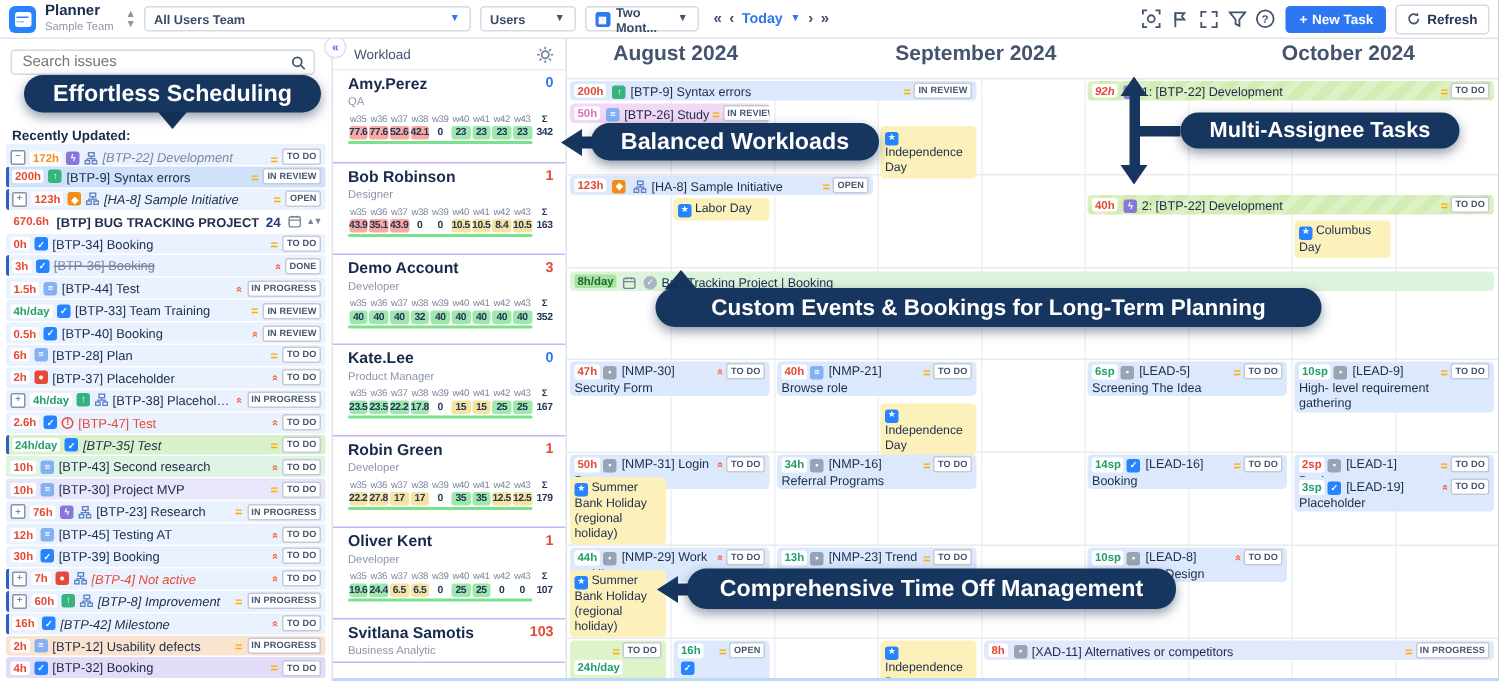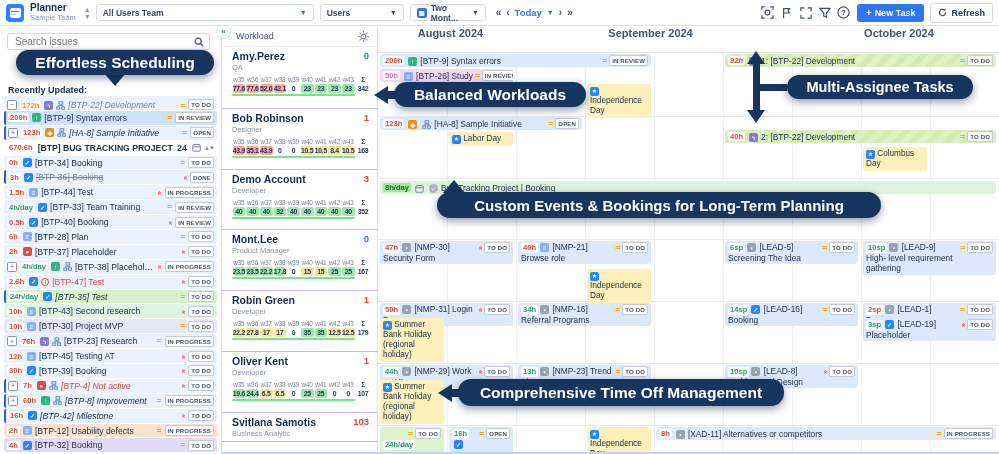--- a/index.html
+++ b/index.html
@@ -13,21 +13,21 @@
   .logo .cwrap:before{content:"";position:absolute;left:1.5px;top:3px;width:8px;height:1.5px;background:#2684ff;}
   .logo .cwrap:after{content:"";position:absolute;left:1.5px;top:6px;width:5px;height:1.5px;background:#9cc3ff;}
   .apptitles{line-height:1;margin-right:2px;}
   .apptitle{font-size:10px;font-weight:bold;color:#172b4d;}
   .appsub{font-size:7.5px;color:#8c96a8;margin-top:1px;}
   .swap{color:#8c96a8;font-size:7px;letter-spacing:-1px;cursor:pointer;}
   .dd{height:17px;border:1px solid #d6dae2;border-radius:3px;background:#fff;display:flex;align-items:center;
       gap:4px;padding:0 6px;font-size:8.5px;font-weight:bold;color:#3b4a66;box-sizing:border-box;}
   .dd .car{color:#2e77f2;font-size:7px;}
   .dd-team{width:218px;justify-content:space-between;}
-  .dd-users{width:84px;justify-content:space-between;}
+  .dd-users{width:64px;justify-content:space-between;}
   .dd-zoom{width:76px;}
   .navgrp{display:flex;align-items:center;gap:5px;margin-left:4px;font-size:10px;color:#42526e;}
   .navgrp .nbtn{cursor:pointer;font-weight:bold;}
   .today{color:#2e77f2;font-weight:bold;font-size:9.5px;}
   .tbspacer{flex:1;}
   .tico{width:15px;height:15px;display:flex;align-items:center;justify-content:center;color:#44546f;cursor:pointer;}
   .btn-new{height:18px;background:#2e77f2;color:#fff;border-radius:3px;font-size:9px;font-weight:bold;
            display:flex;align-items:center;padding:0 9px;gap:3px;cursor:pointer;}
   .btn-refresh{height:18px;background:#fff;border:1px solid #d6dae2;color:#253858;border-radius:3px;font-size:9px;font-weight:bold;
            display:flex;align-items:center;padding:0 7px;gap:4px;cursor:pointer;}
@@ -76,21 +76,21 @@
   .wu-grid.lbl{color:#7a869a;font-size:6.4px;text-align:center;letter-spacing:-.2px;}
   .wu-grid.val{margin-top:1px;font-size:6.9px;font-weight:bold;color:#243757;text-align:center;}
   .wu-grid.val span{border-radius:2px;padding:1px 0;margin:0 .5px;letter-spacing:-.3px;}
   .v-r{background:#f8a9a2;}.v-g{background:#9fe8ad;}.v-y{background:#f7e3a1;}.v-n{background:transparent;}
   .wu-line{height:2px;background:#7ae28c;border-radius:1px;margin-top:1px;width:calc(100% - 16px);}
   .ptoggle{position:absolute;width:13px;height:13px;border-radius:50%;background:#fff;border:1px solid #dfe2e8;
            color:#2e77f2;font-size:8px;font-weight:bold;display:flex;align-items:center;justify-content:center;z-index:30;cursor:pointer;}
   
   .calendar{position:absolute;left:378px;top:26px;right:0;bottom:0;background:#fff;}
   .cal-months{position:absolute;left:0;top:0;right:0;height:13px;}
-  .cal-month{position:absolute;top:1px;transform:translateX(-50%);font-size:11px;font-weight:bold;color:#44546f;white-space:nowrap;}
+  .cal-month{position:absolute;top:1px;transform:translateX(-50%);font-size:14px;font-weight:bold;color:#44546f;white-space:nowrap;}
   .cal-weeks{position:absolute;left:0;top:13px;right:0;height:13px;display:grid;grid-template-columns:repeat(9,1fr);}
   .cal-week{font-size:8px;font-weight:bold;color:#42526e;text-align:center;white-space:nowrap;overflow:hidden;letter-spacing:-.2px;}
   .cal-body{position:absolute;left:0;top:26px;right:0;bottom:0;border-top:1px solid #e4e7ec;}
   .cal-vline{position:absolute;top:0;bottom:0;width:1px;background:#eef0f3;}
   .cal-hline{position:absolute;left:0;right:0;height:1px;background:#e8eaee;}
   .cal-item{position:absolute;border-radius:3px;box-sizing:border-box;font-size:8.4px;color:#1d2c4c;}
   .cal-item.bar{height:13px;display:flex;align-items:center;gap:2px;padding:0 3px;white-space:nowrap;overflow:hidden;}
   .cal-item.card{padding:1px 3px;line-height:1.25;overflow:hidden;}
   .cal-item.stack{padding:1px 3px;line-height:1.3;overflow:hidden;}
   .cal-item.event{background:#fcf0bb;padding:2px 3px;line-height:1.2;font-size:8.2px;color:#1d2c4c;overflow:hidden;}
@@ -531,21 +531,21 @@
             <span class="v-g">40</span>
             <span class="v-g">40</span>
             <span class="v-g">40</span>
             <span class="v-g">40</span>
             <span class="v-g">40</span>
             <span>352</span>
           </div>
           <div class="wu-line"></div>
         </div>
         <div class="wuser" style="height: 61px;">
-          <div class="wu-name">Mont.Lee</div>
+          <div class="wu-name">Kate.Lee</div>
           <div class="wu-count" style="color: rgb(46, 119, 242);">0</div>
           <div class="wu-role">Product Manager</div>
           <div class="wu-grid lbl">
             <span>w35</span>
             <span>w36</span>
             <span>w37</span>
             <span>w38</span>
             <span>w39</span>
             <span>w40</span>
             <span>w41</span>

